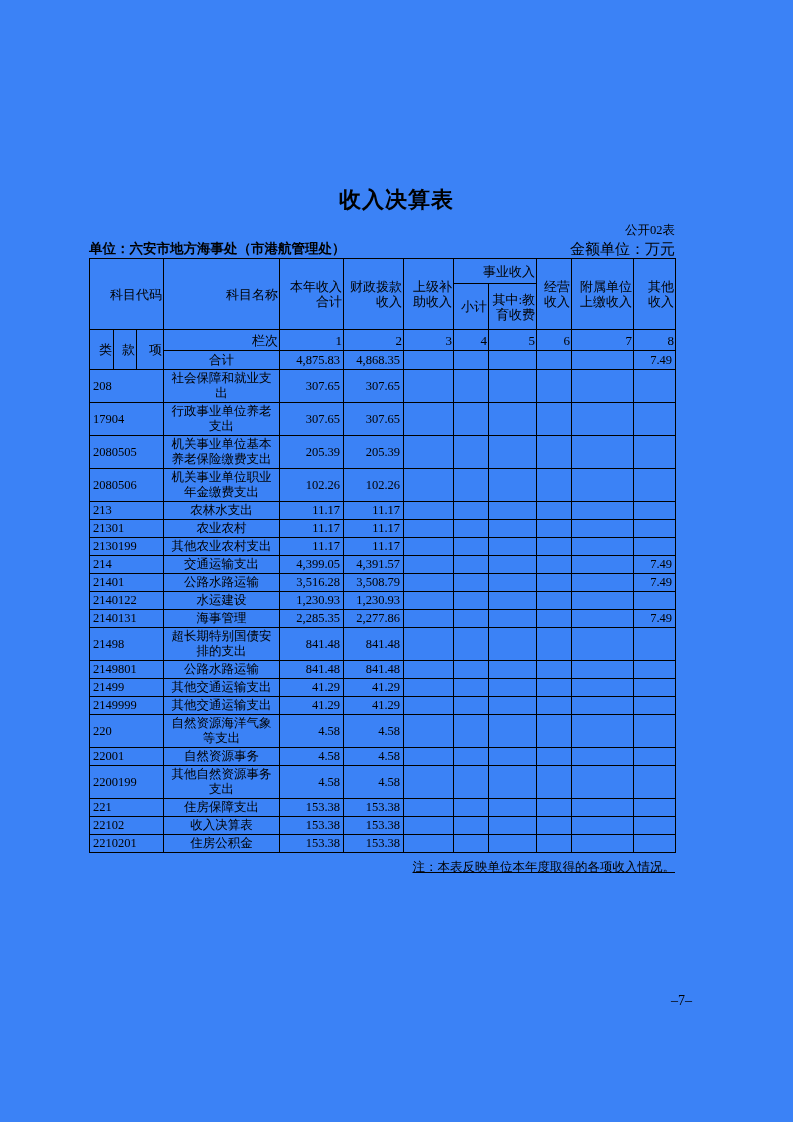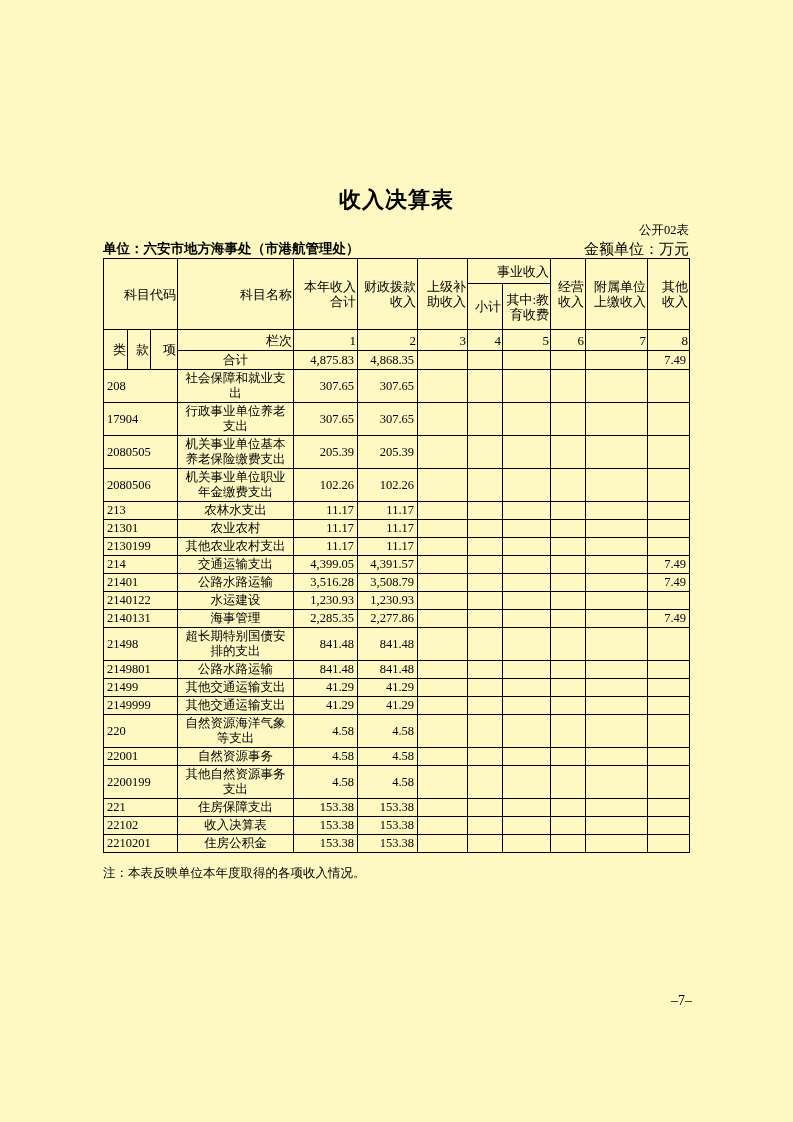--- a/index.html
+++ b/index.html
@@ -1,28 +1,28 @@
 <!DOCTYPE html>
 <html><head>
 <meta charset="utf-8">
 <style>
   html,body { margin:0; padding:0; background:#e8e8e8; }
   .sheet {
     position:relative; width:793px; height:1122px; margin:0 auto;
-    background:#fef9c3; color:#000000;
+    background:#3b82f6; color:#000000;
     font-family:"Liberation Serif","DejaVu Serif",serif;
     overflow:hidden;
   }
   .doc-title {
     position:absolute; top:185px; left:0; width:100%;
     text-align:center; font-size:22px; font-weight:bold; letter-spacing:1px;
     font-family:"Liberation Sans","DejaVu Sans",sans-serif;
   }
   .content {
-    position:absolute; top:222px; left:103px; width:586px;
+    position:absolute; top:222px; left:89px; width:586px;
   }
   .meta-right {
     text-align:right; font-size:12.5px; line-height:16px; margin-bottom:2px;
   }
   .unit-row {
     display:flex; justify-content:space-between; align-items:flex-end;
     margin-bottom:1px;
   }
   .unit-left { font-size:13.5px; line-height:17px;font-weight:bold; }
   .unit-right { font-size:15px; line-height:16px; }
@@ -42,21 +42,21 @@
   tr.hdr-sub { height:46px; }
   tr.rank-row { height:21px; }
   tr.rank-row td, tr.total-row td { line-height:15px; }
   tr.total-row { height:19px; }
   td.center { text-align:center; }
   td.code { text-align:left; padding-left:2px; line-height:15px; }
   td.name { text-align:center; line-height:15px; padding:2px 2px; }
   td.num  { text-align:right; padding-right:3px; line-height:15px; }
   tbody td { padding-top:2px; padding-bottom:2px; }
   .note {
-    font-size:12.5px; line-height:16px; margin-top:12px; text-align:left;
+    font-size:12.5px; line-height:16px; margin-top:6px; text-align:right;text-decoration:underline;
   }
   .page-num {
     position:absolute; top:993px; right:101px; font-size:14px;
   }
 </style>
 </head>
 <body>
 
 <div class="sheet">
 

